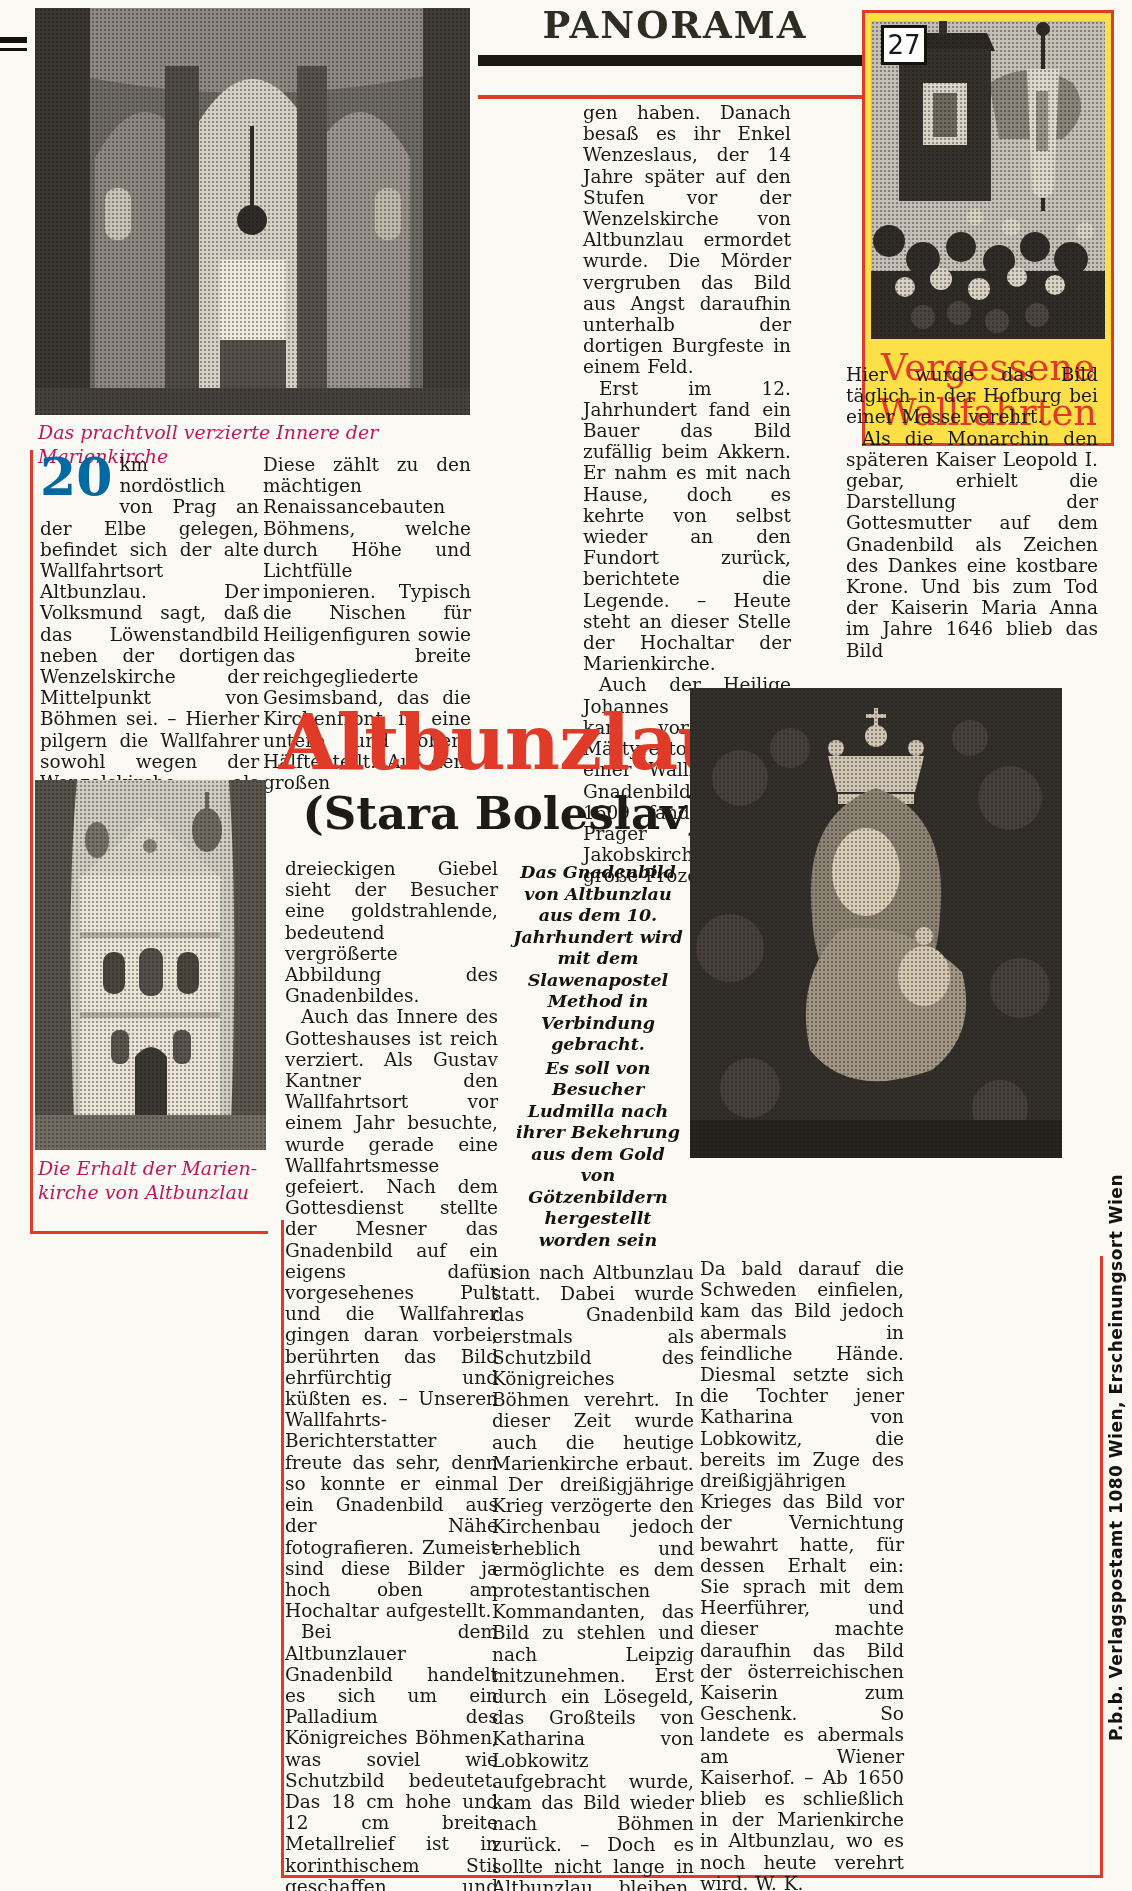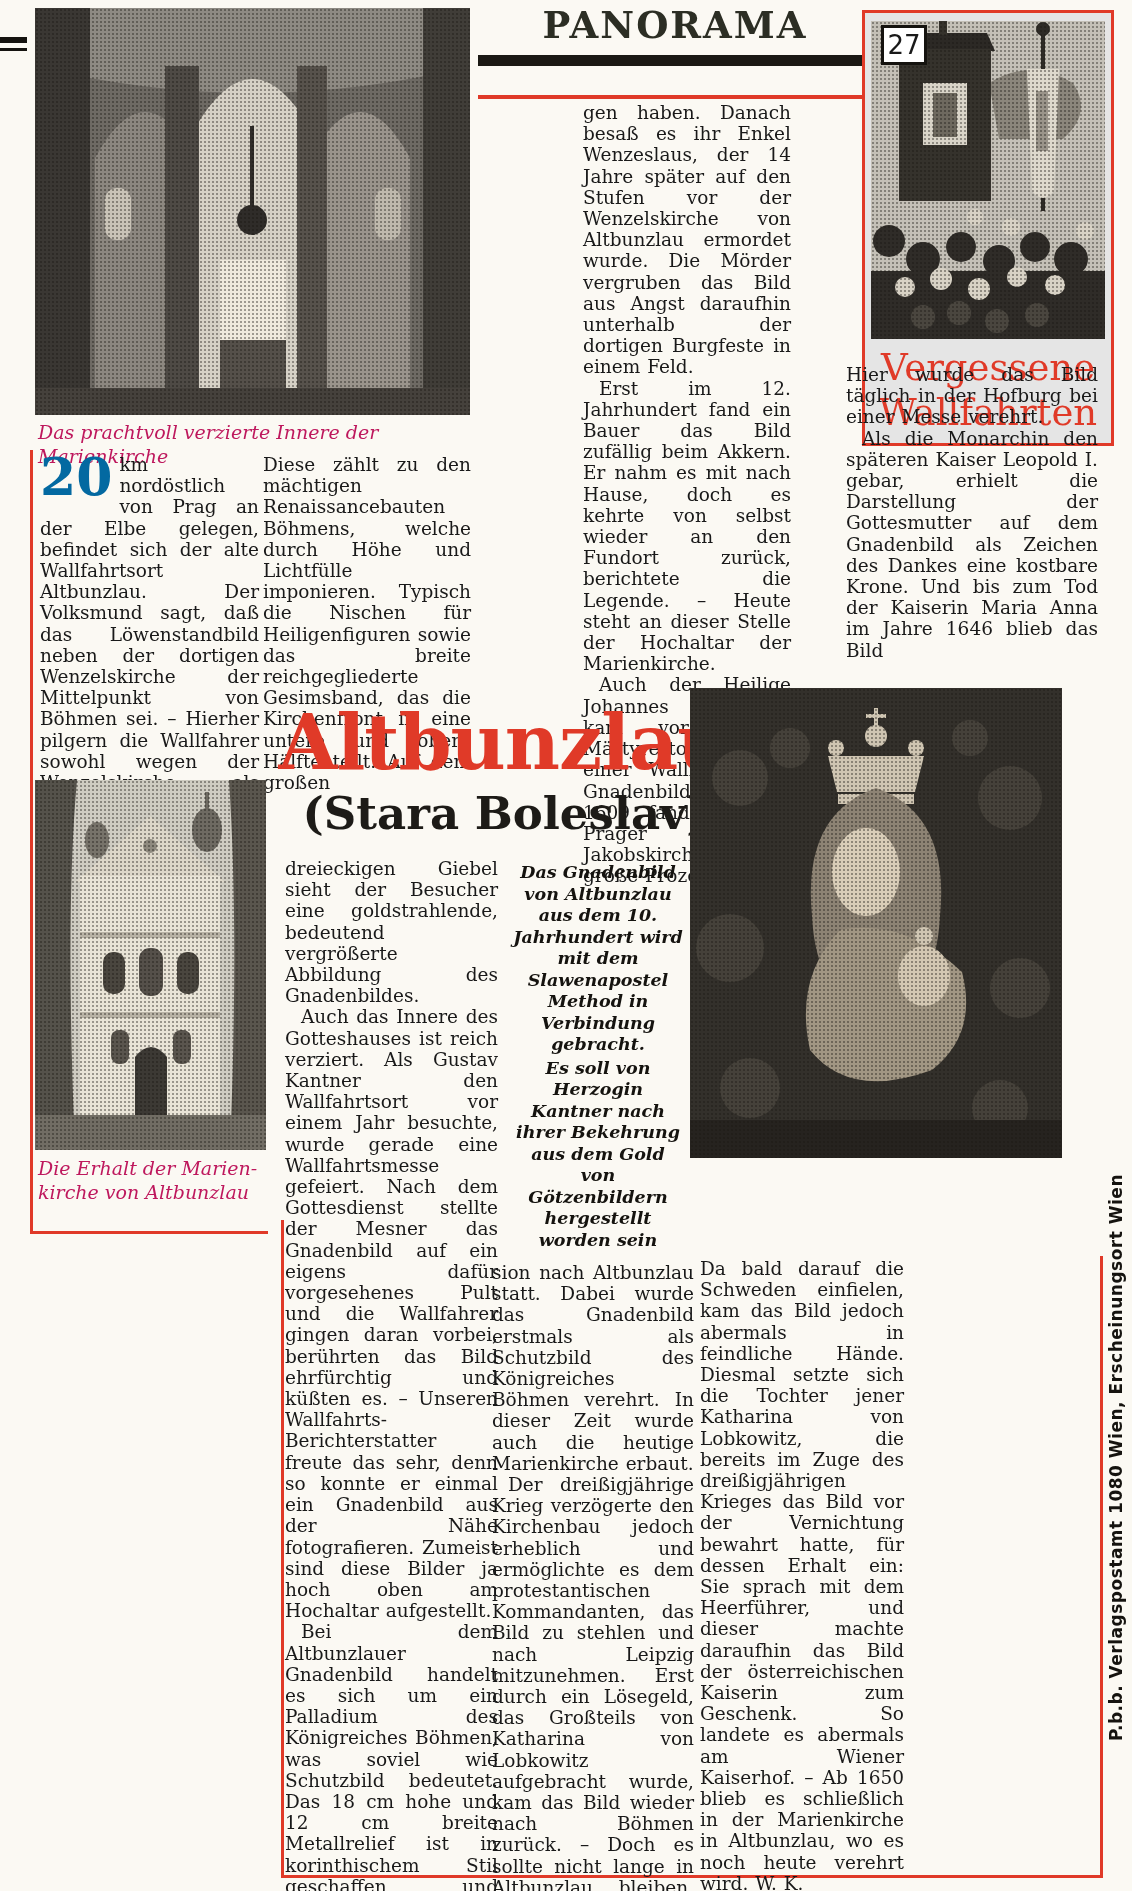--- a/index.html
+++ b/index.html
@@ -36,21 +36,21 @@
   .red-rule{position:absolute;background:#e03a28;}
   .rule-top{left:478px;top:95px;width:388px;height:4px;}
   .rule-left{left:30px;top:450px;width:3px;height:784px;}
   .rule-bottomleft{left:30px;top:1231px;width:238px;height:3px;}
   .rule-left2{left:281px;top:1220px;width:3px;height:658px;}
   .rule-bottom{left:281px;top:1875px;width:822px;height:3px;}
   .rule-right{left:1100px;top:1256px;width:3px;height:622px;}
 
   
   .red-box{position:absolute;left:862px;top:10px;width:252px;height:436px;
-    border:3px solid #e03a28;box-sizing:border-box;background:#e5e5e5;}
+    border:3px solid #e03a28;box-sizing:border-box;background:#fde047;}
   .photo-procession{left:6px;top:8px;width:234px;height:318px;}
   .page-num{position:absolute;left:16px;top:12px;width:46px;height:40px;background:#fff;
     border:3px solid #15130f;box-sizing:border-box;text-align:center;
     font-size:26px;line-height:34px;font-family:"DejaVu Sans","Liberation Sans",sans-serif;}
   .side-headline{position:absolute;left:0;right:0;top:332px;text-align:center;
     color:#e03a28;font-size:37px;line-height:45px;font-weight:normal;}
   .side-headline span{display:block;}
 
   
   .headline-main{position:absolute;left:260px;top:703px;width:490px;text-align:center;
@@ -253,21 +253,21 @@
       <path d="M150,242 q64,-12 122,42 q16,62 -30,98 q-82,30 -122,-20 q-16,-72 30,-120 Z" fill="#a19683"></path>
       <ellipse cx="234" cy="288" rx="26" ry="30" fill="#d3c7b2"></ellipse>
       <circle cx="234" cy="248" r="9" fill="#cfc5b2"></circle>
       <rect y="432" width="372" height="38" fill="#26231f"></rect>
     </svg>
     <div class="halftone"></div>
   </div>
 
   <div class="italic-block">
     <p>Das Gnadenbild von Altbunzlau aus dem 10. Jahrhundert wird mit dem Slawenapostel Method in Verbindung gebracht.</p>
-    <p>Es soll von Herzogin Kantner nach ihrer Bekehrung aus dem Gold von Götzenbildern hergestellt worden sein</p>
+    <p>Es soll von Besucher Ludmilla nach ihrer Bekehrung aus dem Gold von Götzenbildern hergestellt worden sein</p>
   </div>
 
   <div class="col col-mid">
     <p>dreieckigen Giebel sieht der Besucher eine goldstrahlende, bedeutend vergrößerte Abbildung des Gnadenbildes.</p>
     <p>Auch das Innere des Gotteshauses ist reich verziert. Als Gustav Kantner den Wallfahrtsort vor einem Jahr besuchte, wurde gerade eine Wallfahrtsmesse gefeiert. Nach dem Gottesdienst stellte der Mesner das Gnadenbild auf ein eigens dafür vorgesehenes Pult und die Wallfahrer gingen daran vorbei, berührten das Bild ehrfürchtig und küßten es. – Unseren Wallfahrts-Berichterstatter freute das sehr, denn so konnte er einmal ein Gnadenbild aus der Nähe fotografieren. Zumeist sind diese Bilder ja hoch oben am Hochaltar aufgestellt.</p>
     <p>Bei dem Altbunzlauer Gnadenbild handelt es sich um ein Palladium des Königreiches Böhmen, was soviel wie Schutzbild bedeutet. Das 18 cm hohe und 12 cm breite Metallrelief ist in korinthischem Stil geschaffen und befindet sich üblicherweise in einem Miniaturaltar. Darauf blickt die Gottesmutter mit traurigem Antlitz auf das nackte Jesukind in ihrem Arm.</p>
 
   </div>
 
   <div class="col col-bot-2">

